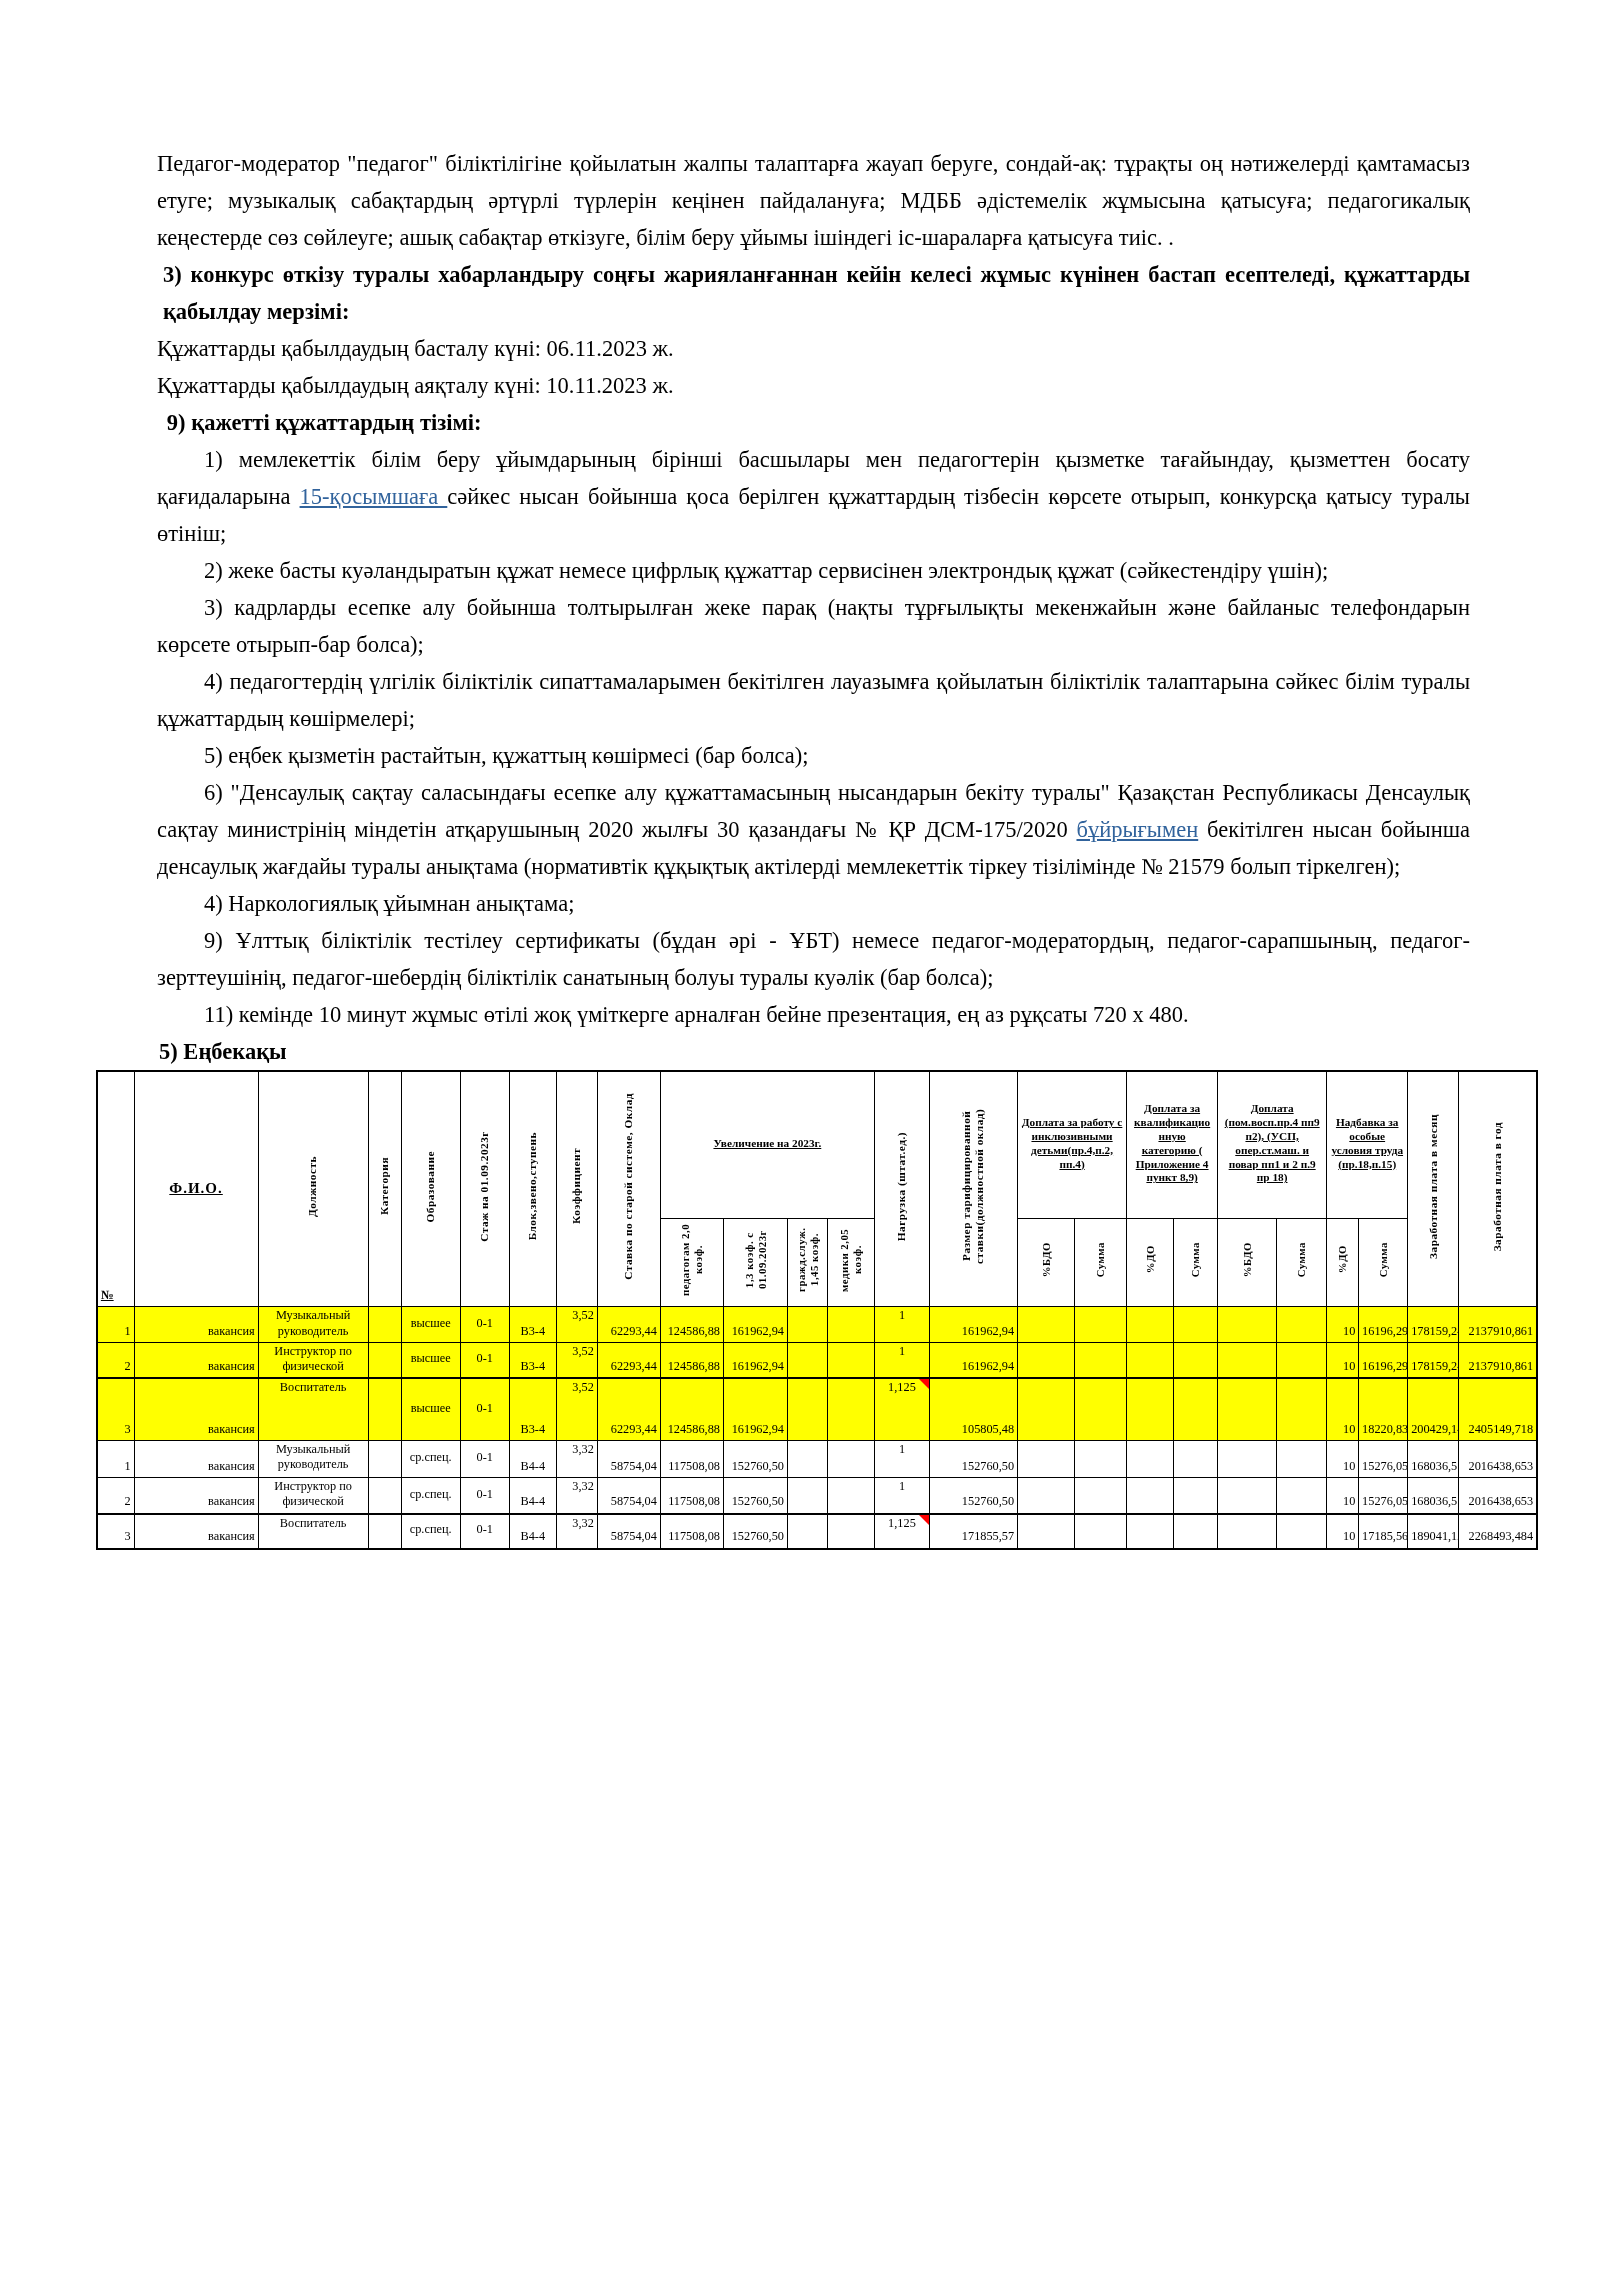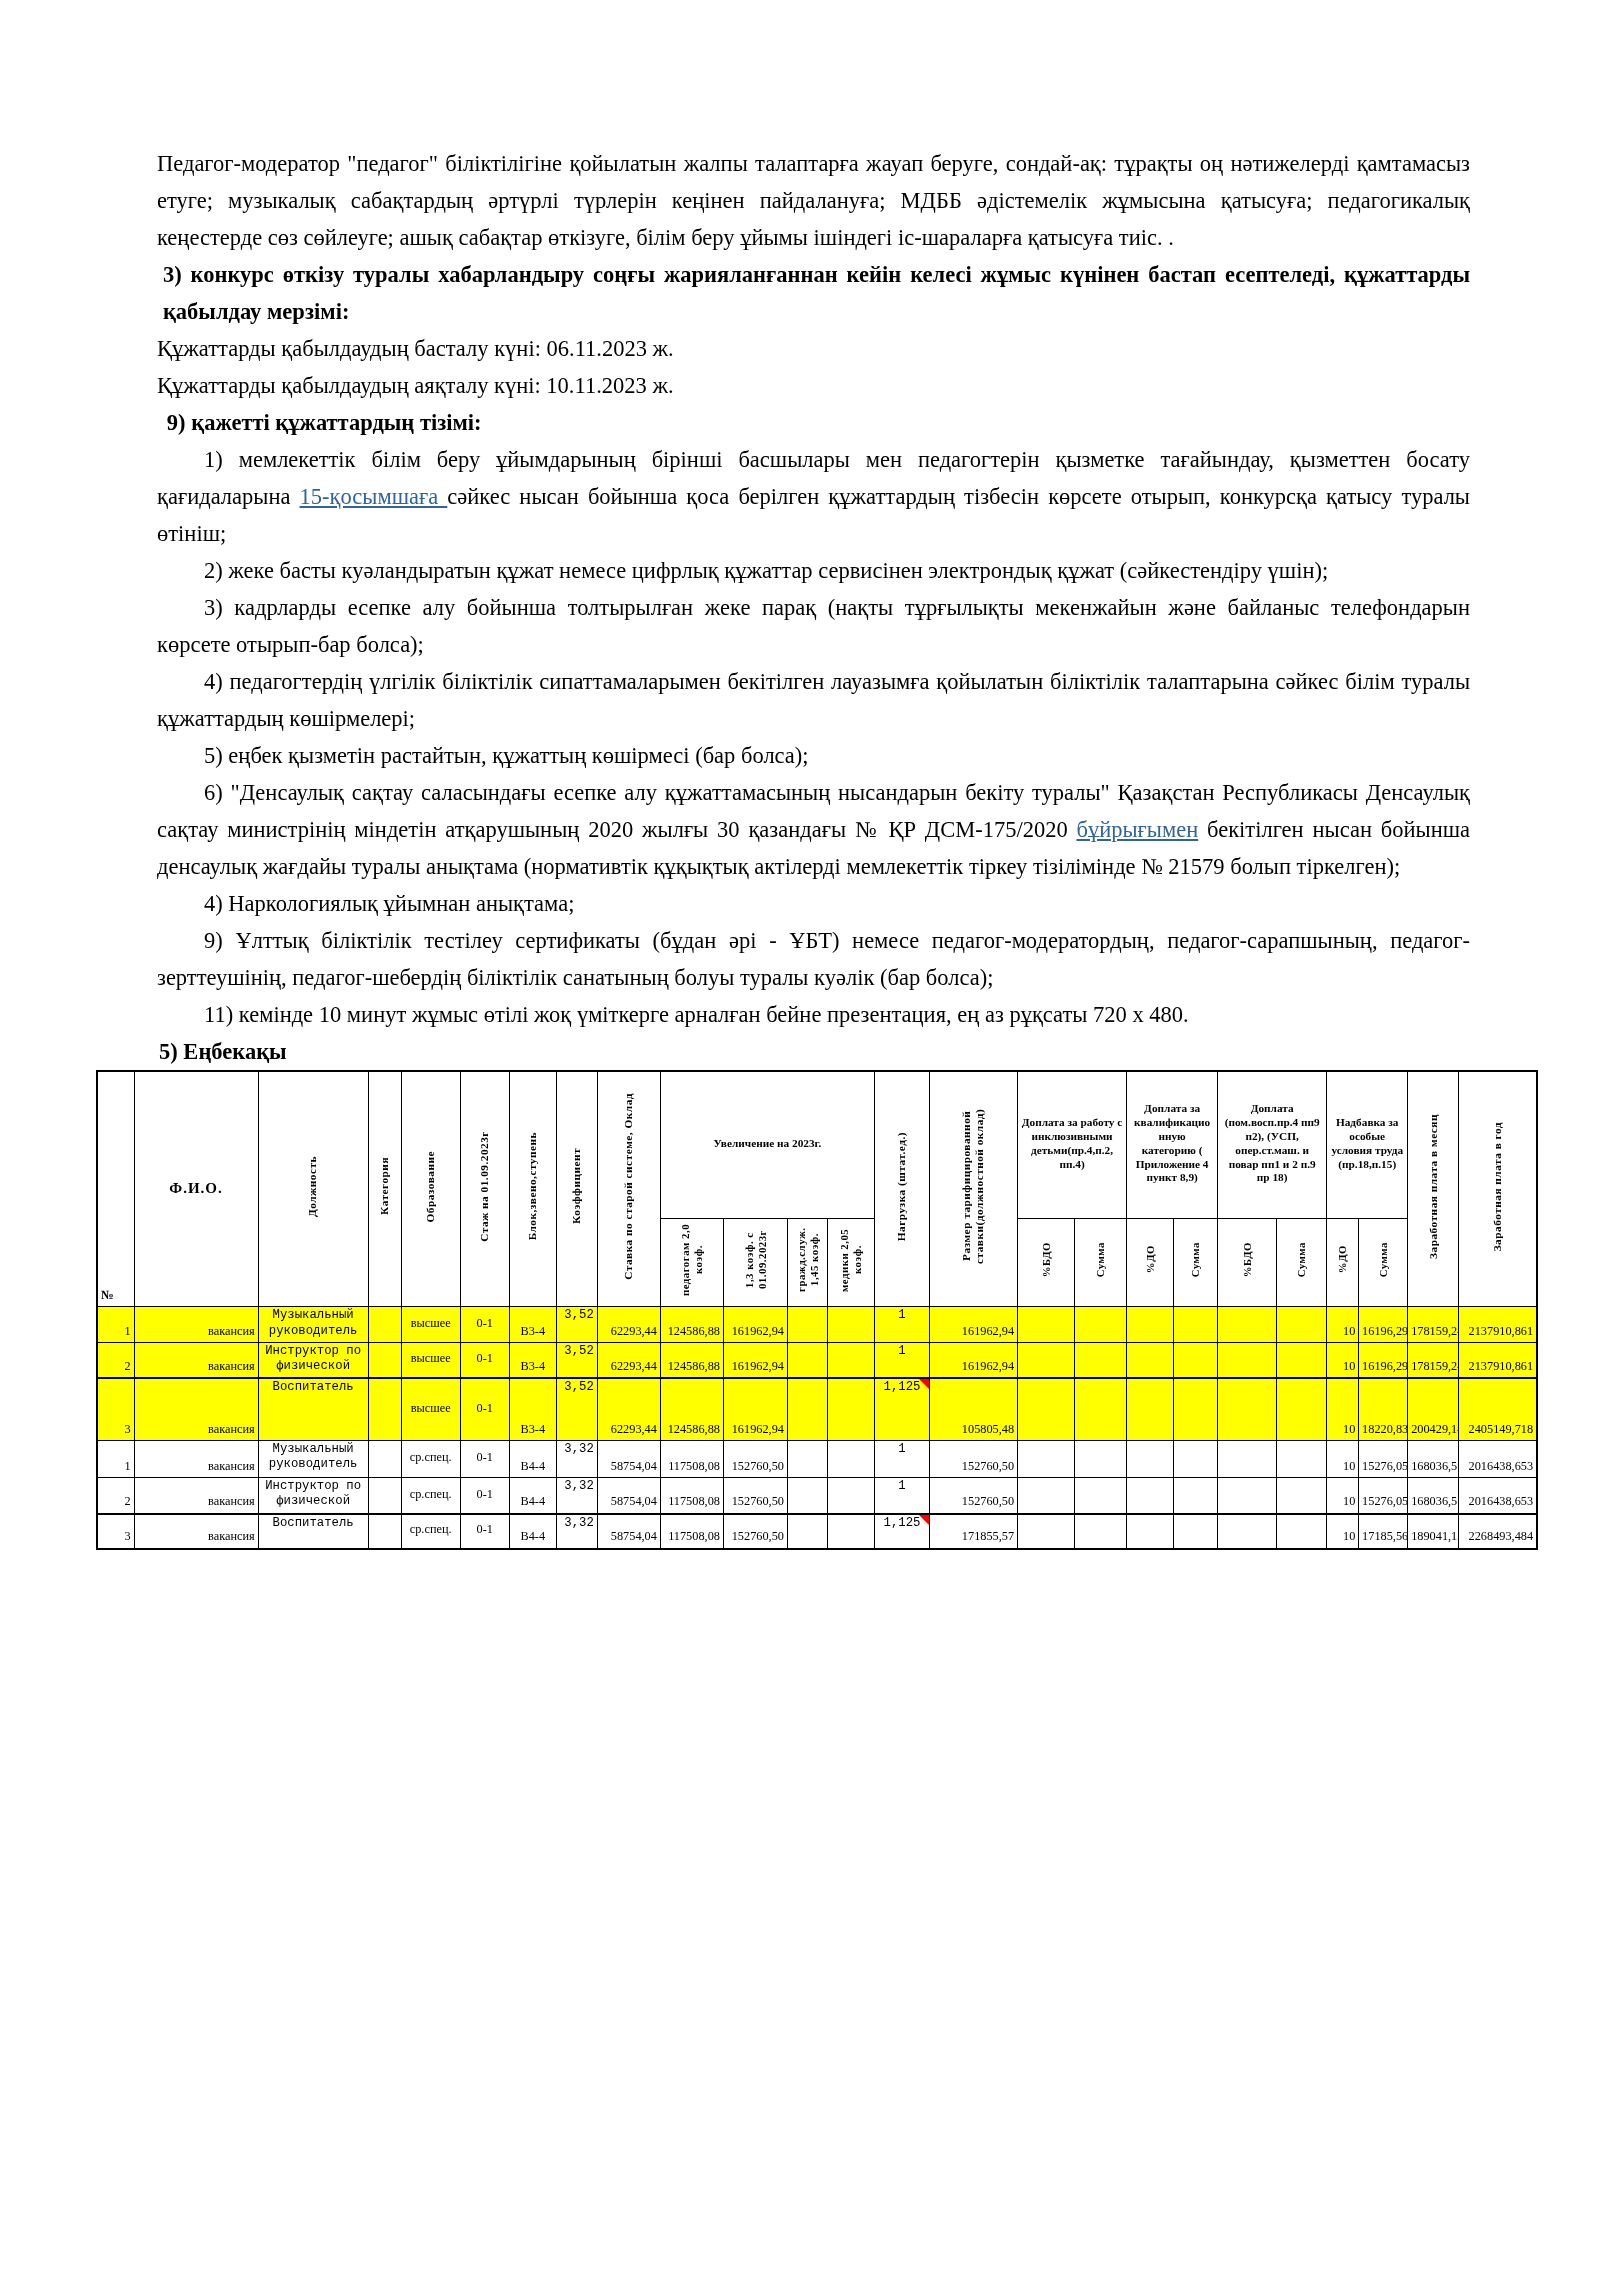--- a/index.html
+++ b/index.html
@@ -16,35 +16,35 @@
   .date-line2 { margin-bottom:55px; }
   .h4 { padding-left:9.8px; }
   .item { text-indent:47px; }
   a.doc-link { color:var(--link); text-decoration:underline; cursor:pointer; }
   .h5 { margin-top:39px; margin-bottom:9.8px; font-size:23.5px; padding-left:2px; }
 
   .tbl-wrap { margin-left:-61px; }
   table.salary { border-collapse:collapse; table-layout:fixed; width:1442px;
                  border:2px solid #000; }
   table.salary th, table.salary td { border:1px solid #000; padding:1px 2.9px 2.9px 2.9px; overflow:hidden; }
-  thead th { font-weight:bold; font-size:11.3px; line-height:1.22; text-align:center; vertical-align:middle; }
+  thead th { font-weight:bold; font-size:11.3px; line-height:1.22; text-align:center; vertical-align:middle;text-decoration:underline; }
   thead tr.hr1 { height:147px; }
   thead tr.hr2 { height:84px; }
   .v-label { writing-mode:vertical-rl; transform:rotate(180deg); display:inline-block;
              max-height:214px; line-height:1.18; letter-spacing:0.5px; }
   .hr2 .v-label { max-height:80px; font-size:10.8px; }
   .grp { font-size:11.3px; padding:2px; }
   .num-h { vertical-align:bottom; text-align:left; padding-left:9.8px; padding-bottom:4.9px; font-size:12.7px; }
   .fio-h { font-size:15px; letter-spacing:1px; }
 
   tbody td { font-size:12.3px; line-height:1.25; }
   tbody tr.hl td { background:var(--hl); }
   tbody tr.thick-top td { border-top:2.9px solid #000; }
   tbody tr:last-child td { border-bottom:2.9px solid #000; }
-  td.va-t{vertical-align:top;font-family:Liberation Mono, monospace;} td.va-m{vertical-align:middle;} td.va-b{vertical-align:bottom;}
+  td.va-t{vertical-align:top;} td.va-m{vertical-align:middle;} td.va-b{vertical-align:bottom;}
   td.ha-r{text-align:right;} td.ha-c{text-align:center;}
   td.rel{position:relative;}
   .marker { position:absolute; top:0; right:0; width:0; height:0;
             border-left:10.8px solid transparent; border-top:10.8px solid var(--marker); }
 </style>
 </head>
 <body>
 
 <div class="page">
   <div class="content">

